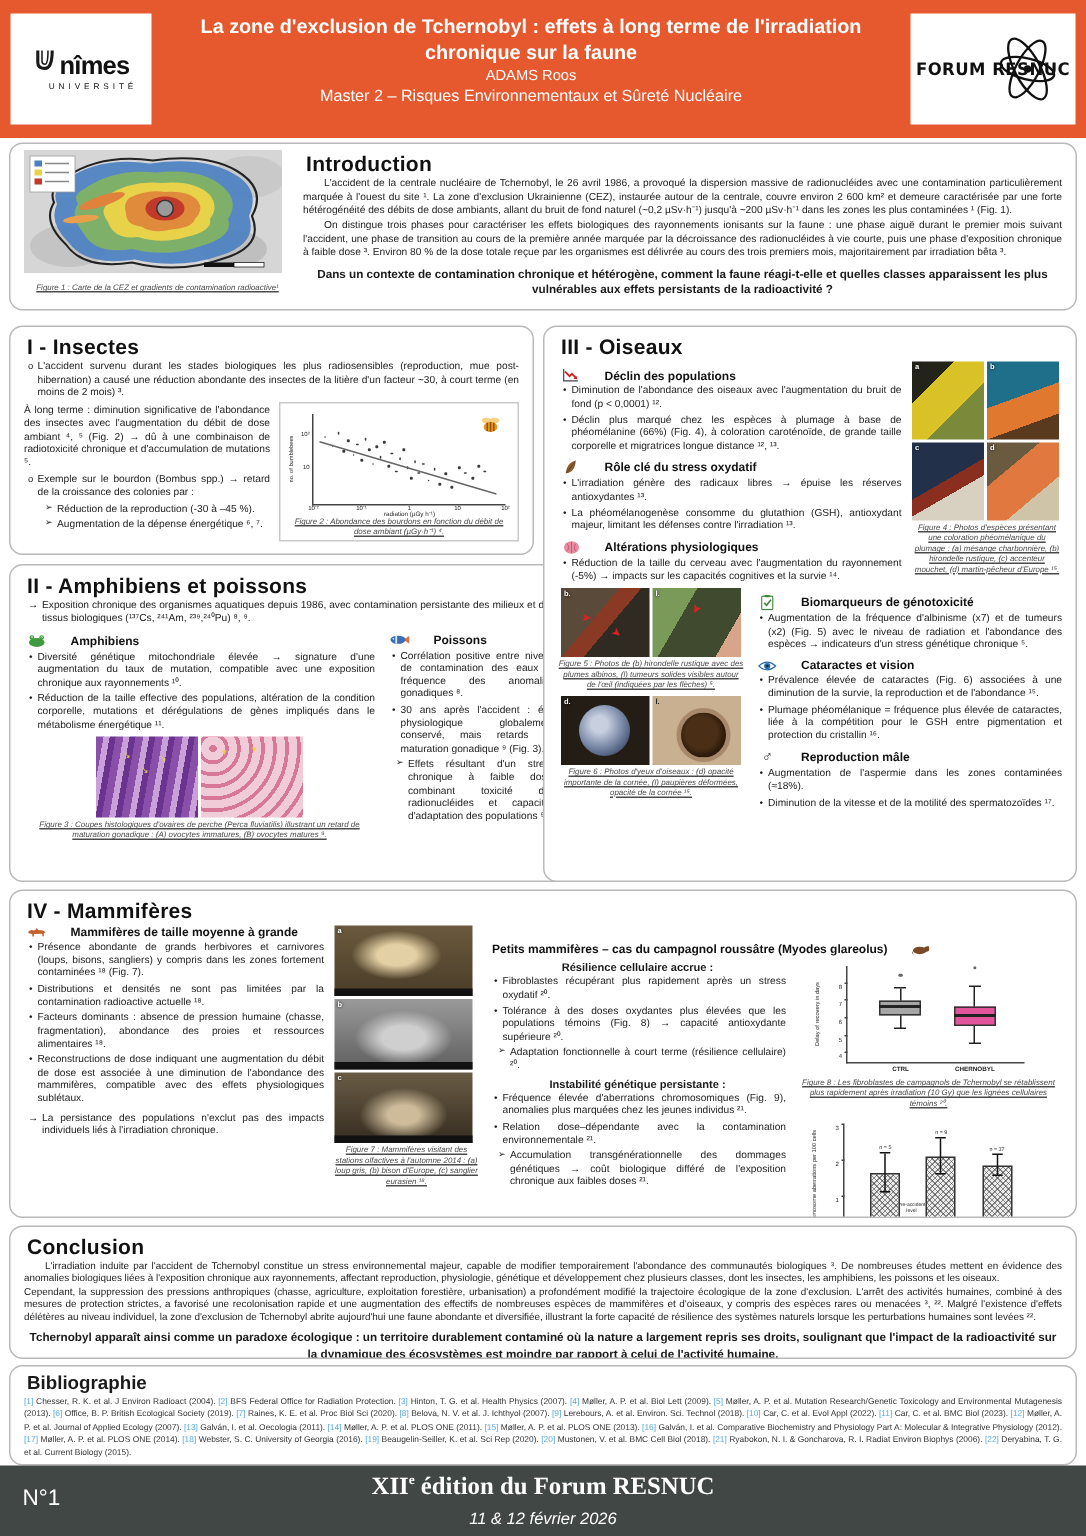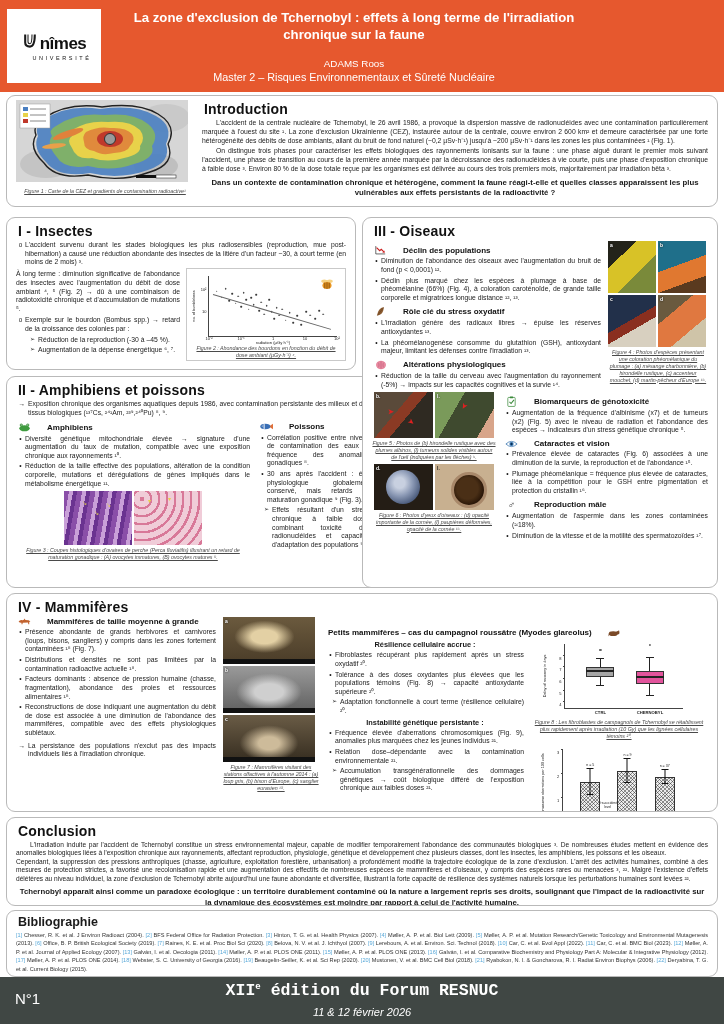--- a/index.html
+++ b/index.html
@@ -12,21 +12,21 @@
   #logo-unimes{left:7px;width:94px;height:74px;flex-direction:column}
   .uni-row{display:flex;align-items:flex-end;gap:2px}
   .uni-name{font-size:17px;font-weight:bold;letter-spacing:-.5px;color:#111}
   .uni-sub{font-size:5.5px;letter-spacing:2.6px;color:#111;margin-top:1px;margin-left:16px}
   #logo-forum{right:7px;width:110px;height:74px}
   .forum-text{font-size:11px;font-weight:bold;letter-spacing:.3px;color:#111;z-index:2;
     font-family:"DejaVu Sans",sans-serif;transform:scaleY(1.05)}
   .atom{position:absolute;right:4px;top:6px}
   .header-titles{position:absolute;left:108px;right:124px;top:9px;text-align:center;color:#fff}
   .h-title{font-size:13.2px;font-weight:bold;line-height:1.3}
-  .h-author{font-size:9.8px;margin-top:15px}
+  .h-author{font-size:9.8px;margin-top:2px}
   .h-program{font-size:10.8px;margin-top:2px}
 
   
   .box{position:absolute;border:1.3px solid #b9b9b9;border-radius:9px;background:#fff;
     box-sizing:border-box;padding:4px 9px;overflow:hidden}
   .sec-h{font-size:14px;font-weight:bold;color:#111;margin:1px 0 2px 2px;letter-spacing:.2px}
   .small{font-size:6.8px;line-height:1.3;text-align:justify;color:#222}
   .ind{text-indent:14px}
   .bul{display:flex;font-size:6.8px;line-height:1.26;margin-top:2.2px;color:#222}
   .bul .bt{flex:1;text-align:justify}
@@ -135,21 +135,21 @@
   .dashlab{position:absolute;font-size:3.3px;line-height:1.15;text-align:center;color:#222;transform:translateX(-50%);width:26px}
 
   
   .concl-p{font-size:6.6px;line-height:1.28;text-align:justify;color:#222}
   .highlight{font-size:7.8px;font-weight:bold;text-align:center;line-height:1.35;margin-top:4px}
   .bib-h{font-size:12.5px;font-weight:bold;margin:0 0 2px 2px}
   .bib-text{font-size:5.6px;line-height:1.5;text-align:justify;color:#333}
   .refnum{color:#58a8d8}
   .footer{position:absolute;left:0;bottom:0;width:724px;height:47px;background:#404744;color:#fff}
   .f-num{position:absolute;left:15px;top:13px;font-size:15px}
-  .f-title{text-align:center;font-size:16.5px;font-weight:bold;margin-top:4px;font-family:Liberation Mono, monospace}
+  .f-title{text-align:center;font-size:16.5px;font-weight:bold;margin-top:4px;font-family:Liberation Serif, serif}
   .f-title sup{font-size:9px}
   .f-date{text-align:center;font-size:11px;font-style:italic;margin-top:6px}
 </style>
 </head>
 <body>
 
 <div class="poster">
 
   <div class="header">
     <div class="logo-box" id="logo-unimes">
@@ -161,20 +161,31 @@
             </svg>
         </span>
         <span class="uni-name">nîmes</span>
       </div>
       <div class="uni-sub">UNIVERSITÉ</div>
     </div>
     <div class="header-titles">
       <div class="h-title">La zone d'exclusion de Tchernobyl : effets à long terme de l'irradiation chronique sur la faune</div>
       <div class="h-author">ADAMS Roos</div>
       <div class="h-program">Master 2 – Risques Environnementaux et Sûreté Nucléaire</div>
+    </div>
+    <div class="logo-box" id="logo-forum">
+      <span class="atom">
+        <svg width="56" height="62" viewBox="0 0 40 44">
+          <ellipse cx="20" cy="22" rx="16" ry="6" fill="none" stroke="#111" stroke-width="1.1" transform="rotate(62 20 22)"></ellipse>
+          <ellipse cx="20" cy="22" rx="15" ry="5.5" fill="none" stroke="#111" stroke-width="1.1" transform="rotate(118 20 22)"></ellipse>
+          <ellipse cx="20" cy="22" rx="13" ry="5" fill="none" stroke="#111" stroke-width="1.1" transform="rotate(14 20 22)"></ellipse>
+          <circle cx="20" cy="22" r="1.8" fill="#111"></circle>
+        </svg>
+      </span>
+      <span class="forum-text">FORUM RESNUC</span>
     </div>
   </div>
 
   <div class="box" id="box-intro">
     <div class="intro-flex">
       <div class="map-col">
         <svg width="172" height="82" viewBox="0 0 172 82">
           <rect x="0" y="0" width="172" height="82" fill="#d6d6d6"></rect>
           <ellipse cx="30" cy="64" rx="26" ry="14" fill="#c4c4c4"></ellipse>
           <ellipse cx="150" cy="18" rx="24" ry="14" fill="#c9c9c9"></ellipse>

